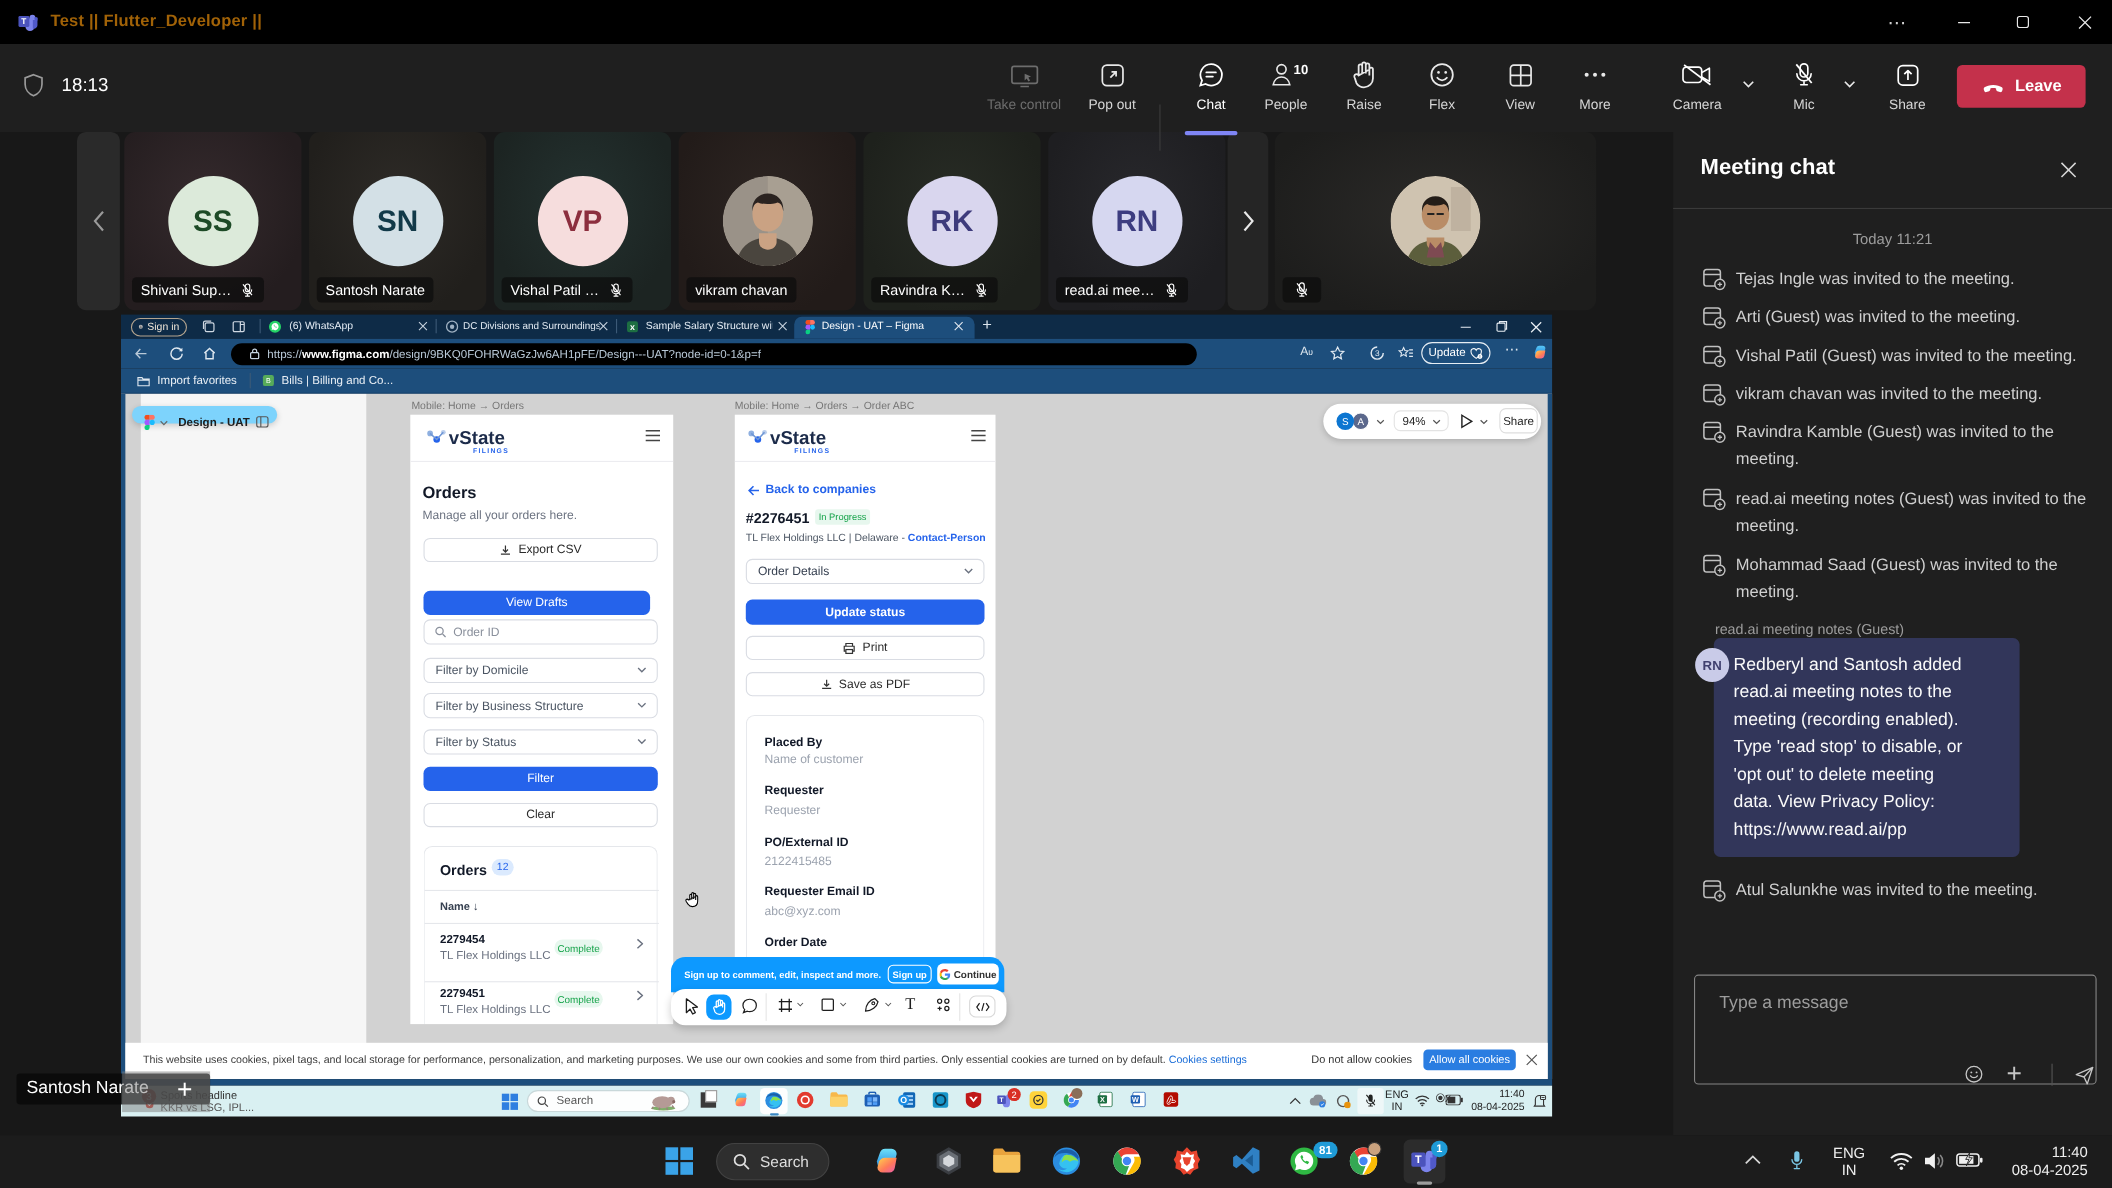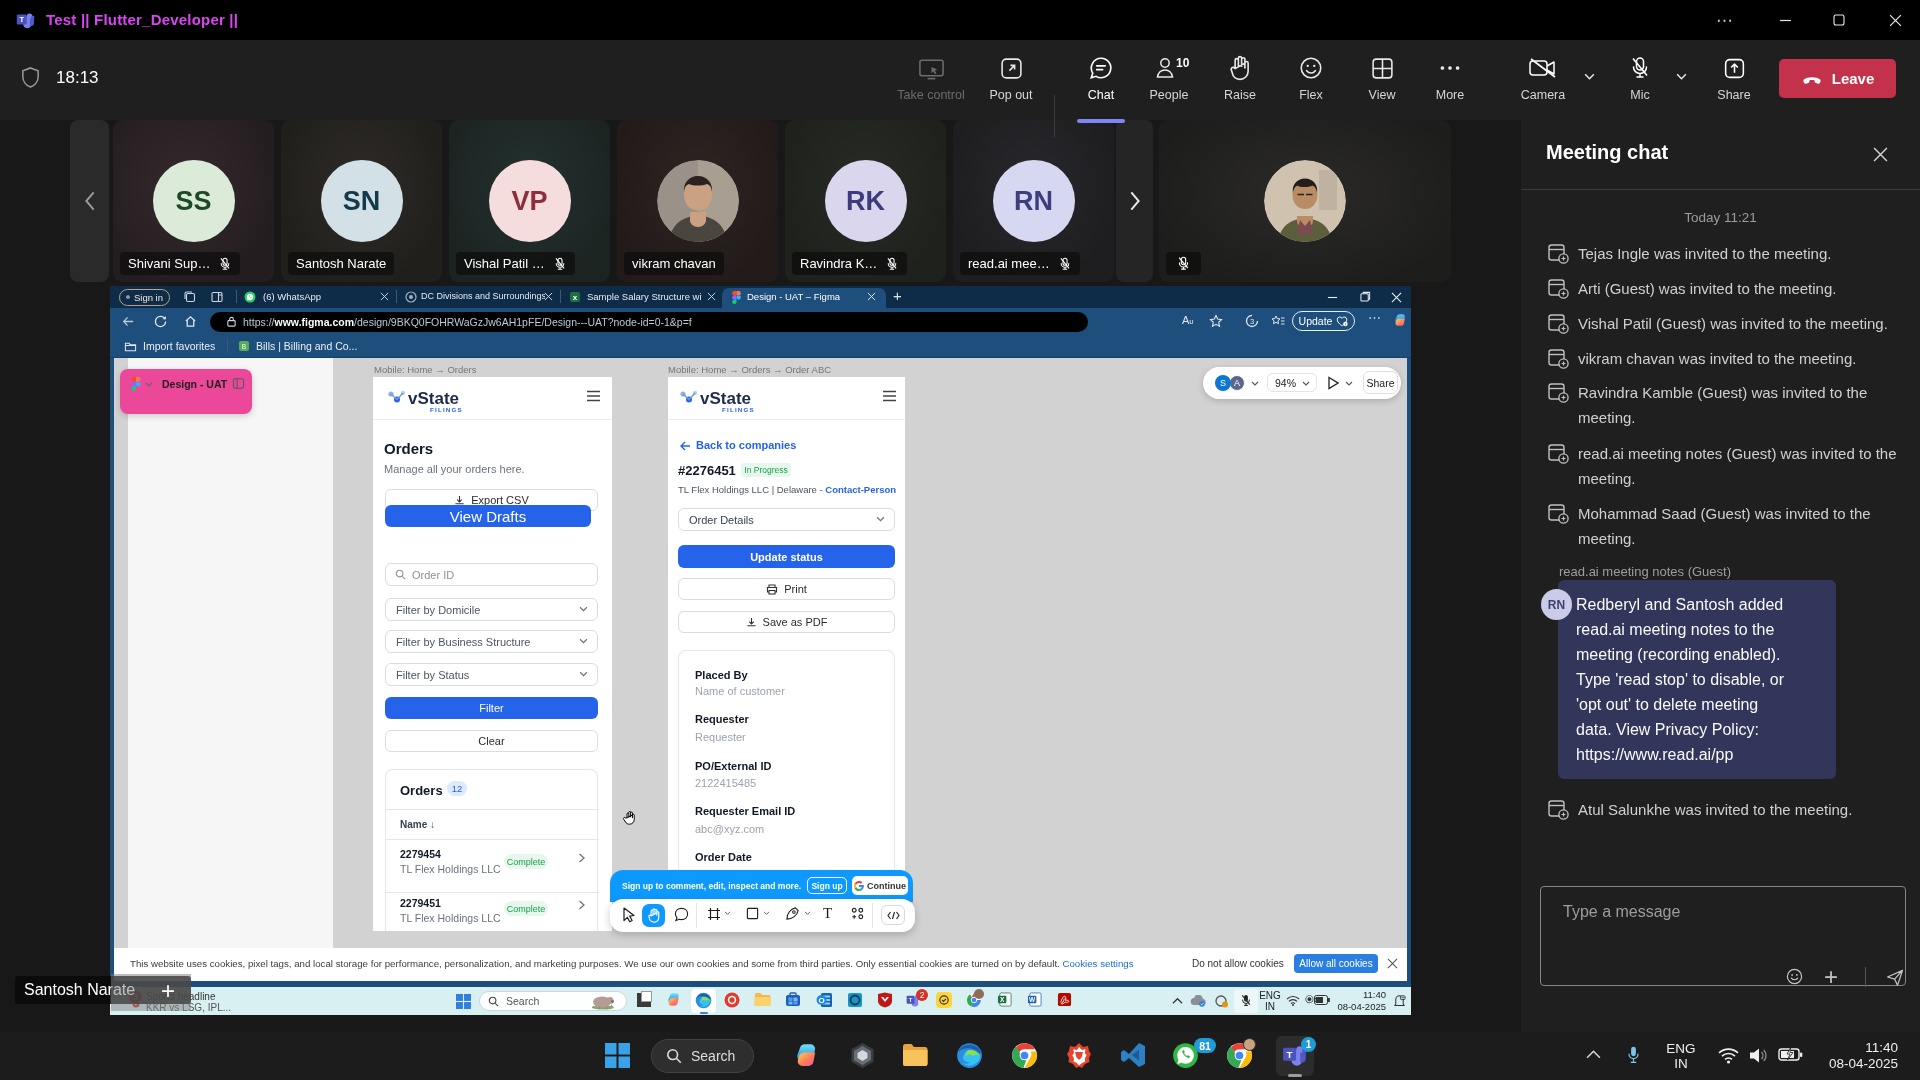--- a/index.html
+++ b/index.html
@@ -2,21 +2,21 @@
 <html><head>
 <meta charset="utf-8">
 <style>
 * { margin:0; padding:0; box-sizing:border-box; }
 svg text { font-family:"Liberation Sans",sans-serif; }
 html,body { width:1920px; height:1080px; overflow:hidden; background:#181818; font-family:"Liberation Sans",sans-serif; }
 .abs { position:absolute; }
 #root { position:relative; width:1920px; height:1080px; }
 
 #titlebar { position:absolute; left:0; top:0; width:1920px; height:40px; background:#000; }
-#titlebar .title { position:absolute; left:46px; top:11px; color:#d946ef; font-size:15px; font-weight:700; letter-spacing:.2px; }
+#titlebar .title { position:absolute; left:46px; top:11px; color:#a16207; font-size:15px; font-weight:700; letter-spacing:.2px; }
 .wbtn { position:absolute; top:0; width:46px; height:40px; color:#cfcfcf; display:flex; align-items:center; justify-content:center; font-size:15px; }
 
 #toolbar { position:absolute; left:0; top:40px; width:1920px; height:80px; background:#1f1f1f; z-index:3; }
 .tbtn { position:absolute; top:9px; height:60px; display:flex; flex-direction:column; align-items:center; color:#e8e8e8; }
 .tbtn .ic { height:32px; display:flex; align-items:flex-end; justify-content:center; }
 .tbtn .lb { font-size:12.5px; margin-top:7px; color:#d6d6d6; }
 .tbtn.dis .lb { color:#6d6d6d; }
 
 #stage { position:absolute; left:0; top:115px; width:1920px; height:917px; background:#181818; }
 .tile { position:absolute; top:5px; height:162px; width:161px; border-radius:10px; overflow:hidden; }
@@ -463,21 +463,21 @@
         <svg class="abs" style="left:213px;top:13px" width="15" height="12" viewBox="0 0 15 12">
             <path d="M1 1.5h13M1 6h13M1 10.5h13" stroke="#444" stroke-width="1.4"></path>
           </svg>
         <div class="abs" style="left:0;top:42px;width:239px;height:1px;background:#ececf0"></div>
         <div class="abs" style="left:11px;top:63px;font-size:15px;font-weight:700;color:#111827">Orders</div>
         <div class="abs" style="left:11px;top:86px;font-size:11px;color:#6b7280">Manage all your orders here.</div>
         <div class="btn-line abs" style="left:12px;top:112px;width:213px;height:22px;gap:6px;font-size:11px">
           <svg width="11" height="11" viewBox="0 0 12 12">
               <path d="M6 1v6m-2.5-2L6 7.5 8.5 5M1.5 9.5h9" fill="none" stroke="#333" stroke-width="1.2"></path>
             </svg>Export CSV</div>
-        <div class="btn-blue abs" style="left:12px;top:128px;width:206px;height:22px;font-size:15px">View Drafts</div>
+        <div class="btn-blue abs" style="left:12px;top:160px;width:206px;height:22px;font-size:11px">View Drafts</div>
         <div class="inp abs" style="left:12px;top:186px;width:213px;height:23px;font-size:11px">
           <svg style="margin:0 6px 0 9px" width="11" height="11" viewBox="0 0 12 12">
               <circle cx="5" cy="5" r="3.6" fill="none" stroke="#8a909c" stroke-width="1.2"></circle>
               <path d="M8 8l3 3" stroke="#8a909c" stroke-width="1.2"></path>
             </svg>Order ID</div>
         <div class="inp abs" style="left:12px;top:221px;width:213px;height:23px;font-size:11px;color:#4b5563;padding-left:10px;justify-content:space-between">Filter by Domicile<svg style="margin-right:9px" width="9" height="7" viewBox="0 0 8 6">
               <path d="M1 1l3 3 3-3" fill="none" stroke="#6b7280" stroke-width="1.1"></path>
             </svg></div>
         <div class="inp abs" style="left:12px;top:253px;width:213px;height:23px;font-size:11px;color:#4b5563;padding-left:10px;justify-content:space-between">Filter by Business Structure<svg style="margin-right:9px" width="9" height="7" viewBox="0 0 8 6">
               <path d="M1 1l3 3 3-3" fill="none" stroke="#6b7280" stroke-width="1.1"></path>
@@ -547,21 +547,21 @@
           <div class="abs" style="left:16px;top:62px;font-size:11px;font-weight:700;color:#111827">Requester</div>
           <div class="abs" style="left:16px;top:80px;font-size:11px;color:#9ca3af">Requester</div>
           <div class="abs" style="left:16px;top:109px;font-size:11px;font-weight:700;color:#111827">PO/External ID</div>
           <div class="abs" style="left:16px;top:126px;font-size:11px;color:#9ca3af">2122415485</div>
           <div class="abs" style="left:16px;top:154px;font-size:11px;font-weight:700;color:#111827">Requester Email ID</div>
           <div class="abs" style="left:16px;top:172px;font-size:11px;color:#9ca3af">abc@xyz.com</div>
           <div class="abs" style="left:16px;top:200px;font-size:11px;font-weight:700;color:#111827">Order Date</div>
         </div>
       </div>
 
-      <div class="abs" style="left:10px;top:11px;width:132px;height:45px;background:#ec4899;border-radius:8px;box-shadow:0 2px 6px rgba(0,0,0,.18)">
+      <div class="abs" style="left:10px;top:11px;width:132px;height:16px;background:#7dd3fc;border-radius:8px;box-shadow:0 2px 6px rgba(0,0,0,.18)">
         <svg class="abs" style="left:11px;top:8px" width="10" height="14" viewBox="0 0 24 36">
             <path d="M12 0H6a6 6 0 000 12h6z" fill="#f24e1e"></path>
             <path d="M12 0h6a6 6 0 010 12h-6z" fill="#ff7262"></path>
             <path d="M12 12H6a6 6 0 000 12h6z" fill="#a259ff"></path>
             <circle cx="18" cy="18" r="6" fill="#1abcfe"></circle>
             <path d="M12 24H6a6 6 0 106 6z" fill="#0acf83"></path>
           </svg>
         <svg class="abs" style="left:25px;top:13px" width="8" height="6" viewBox="0 0 8 6">
             <path d="M1 1l3 3 3-3" fill="none" stroke="#666" stroke-width="1.1"></path>
           </svg>

